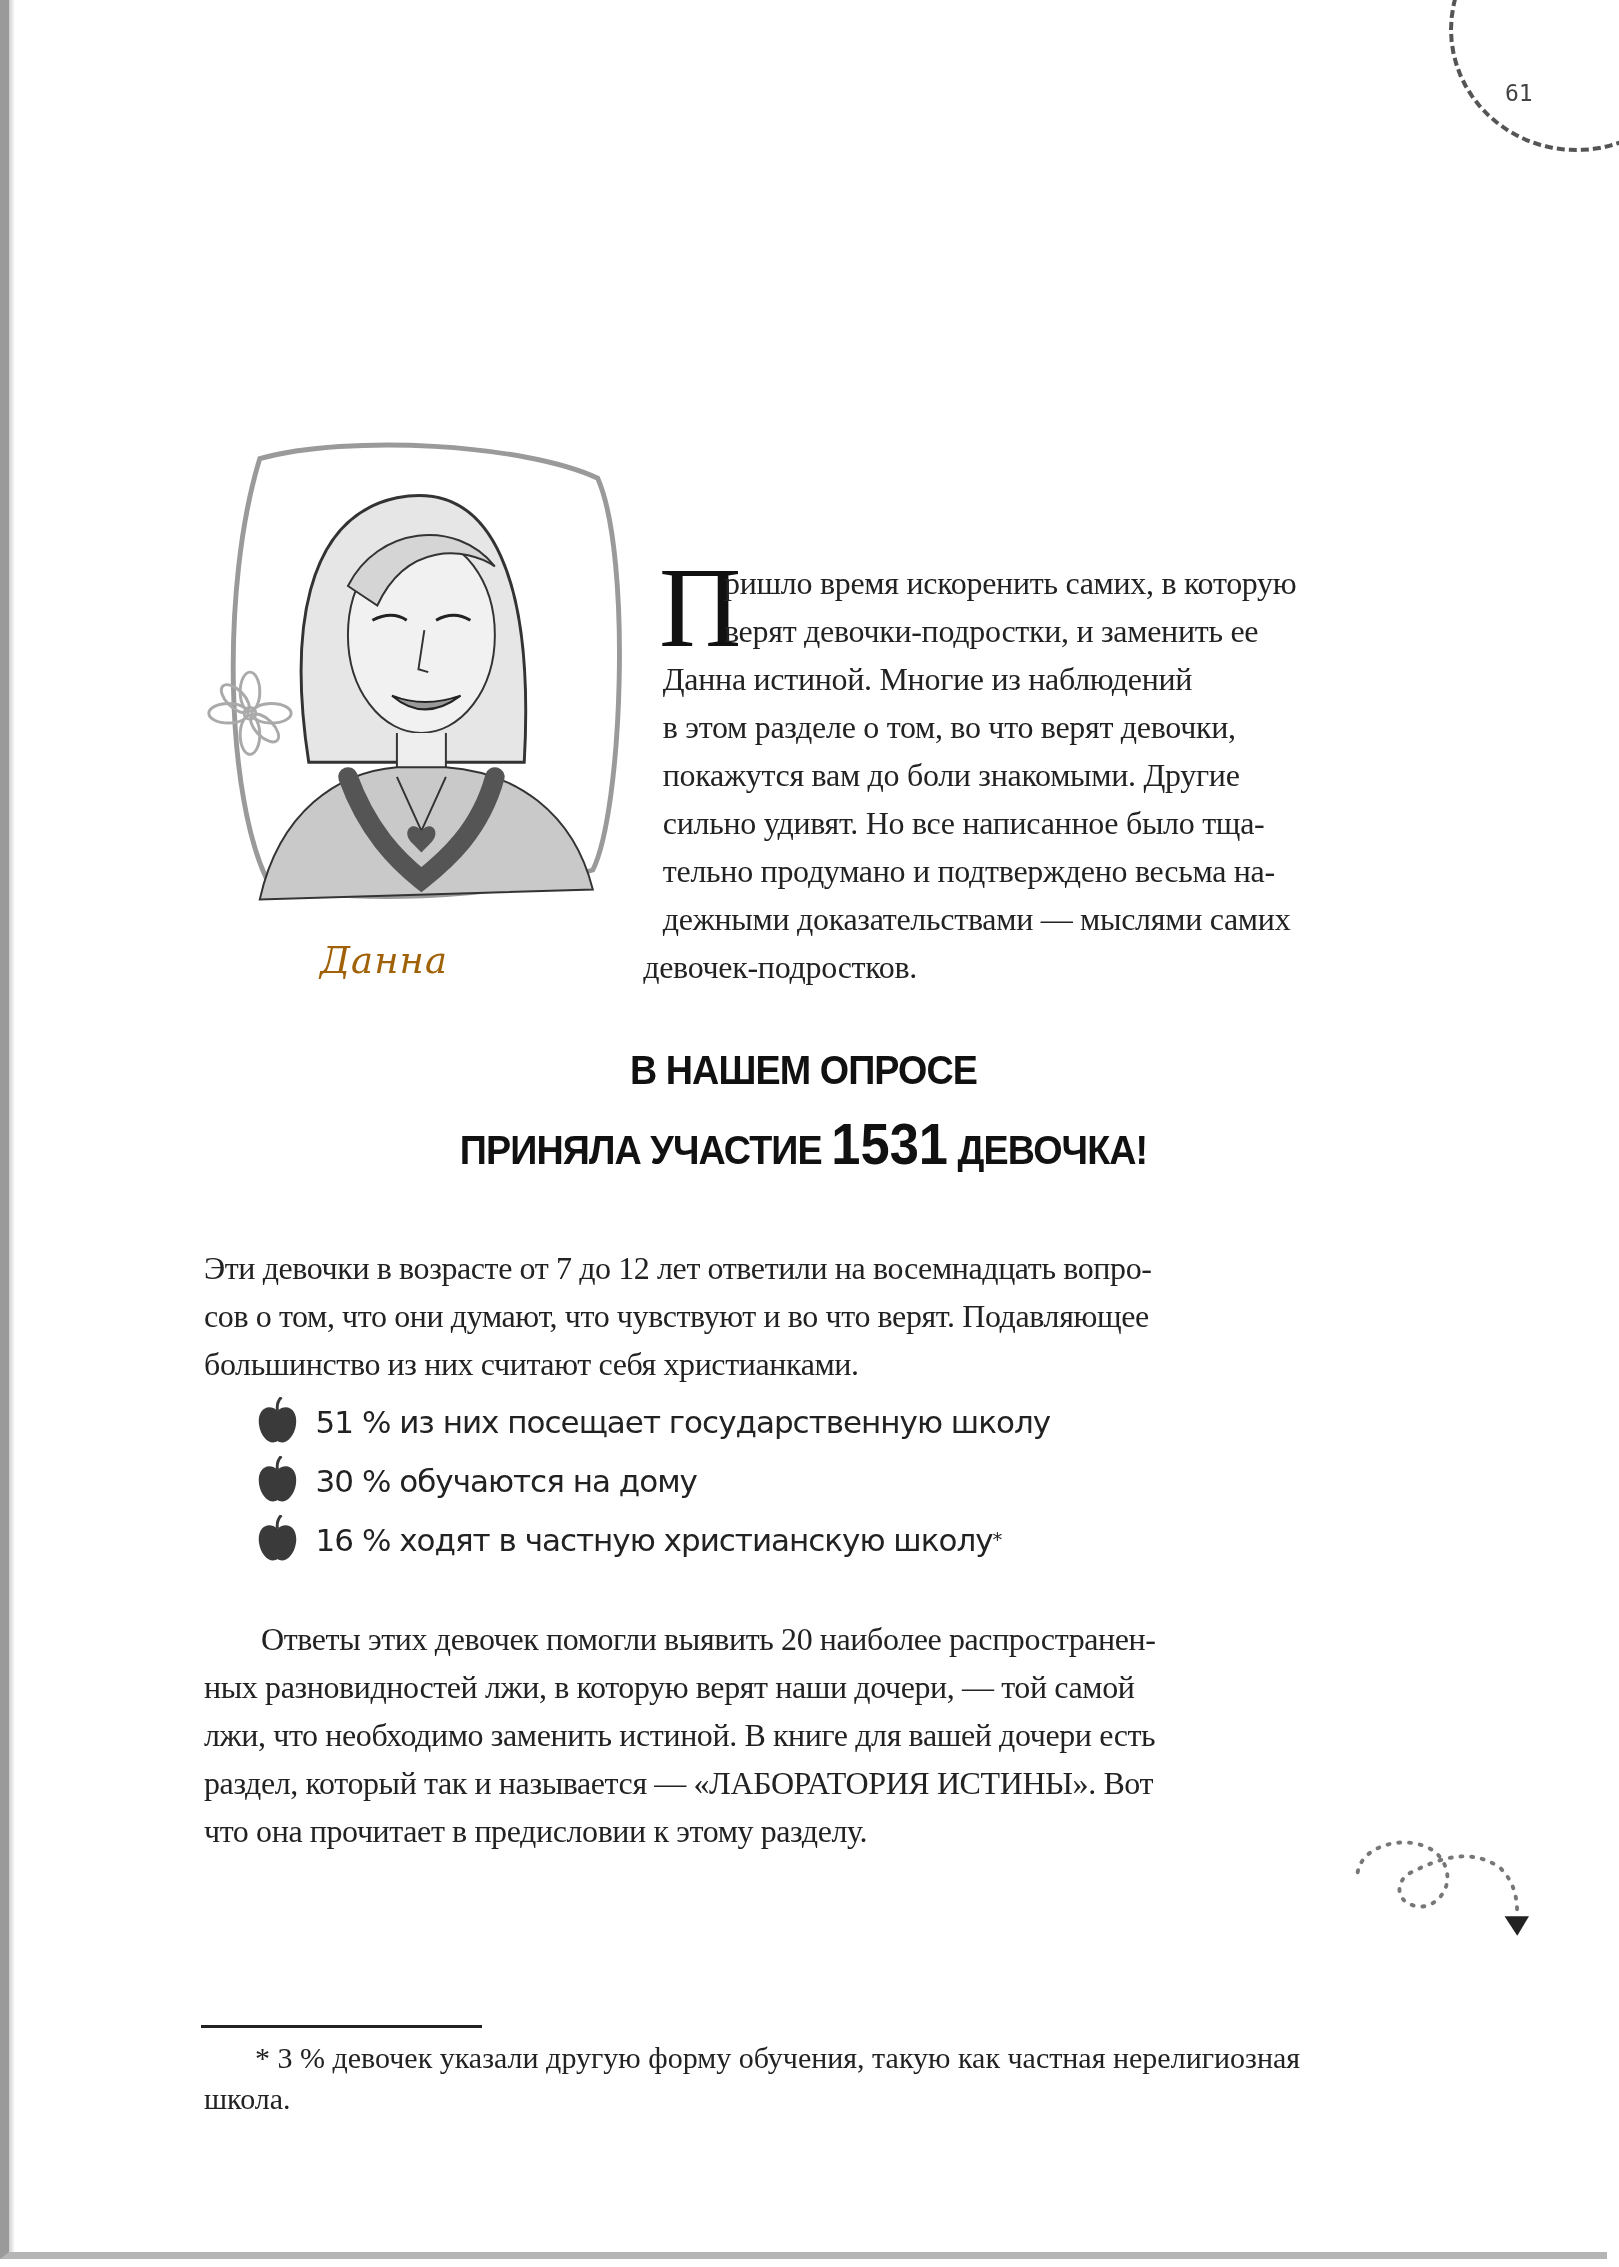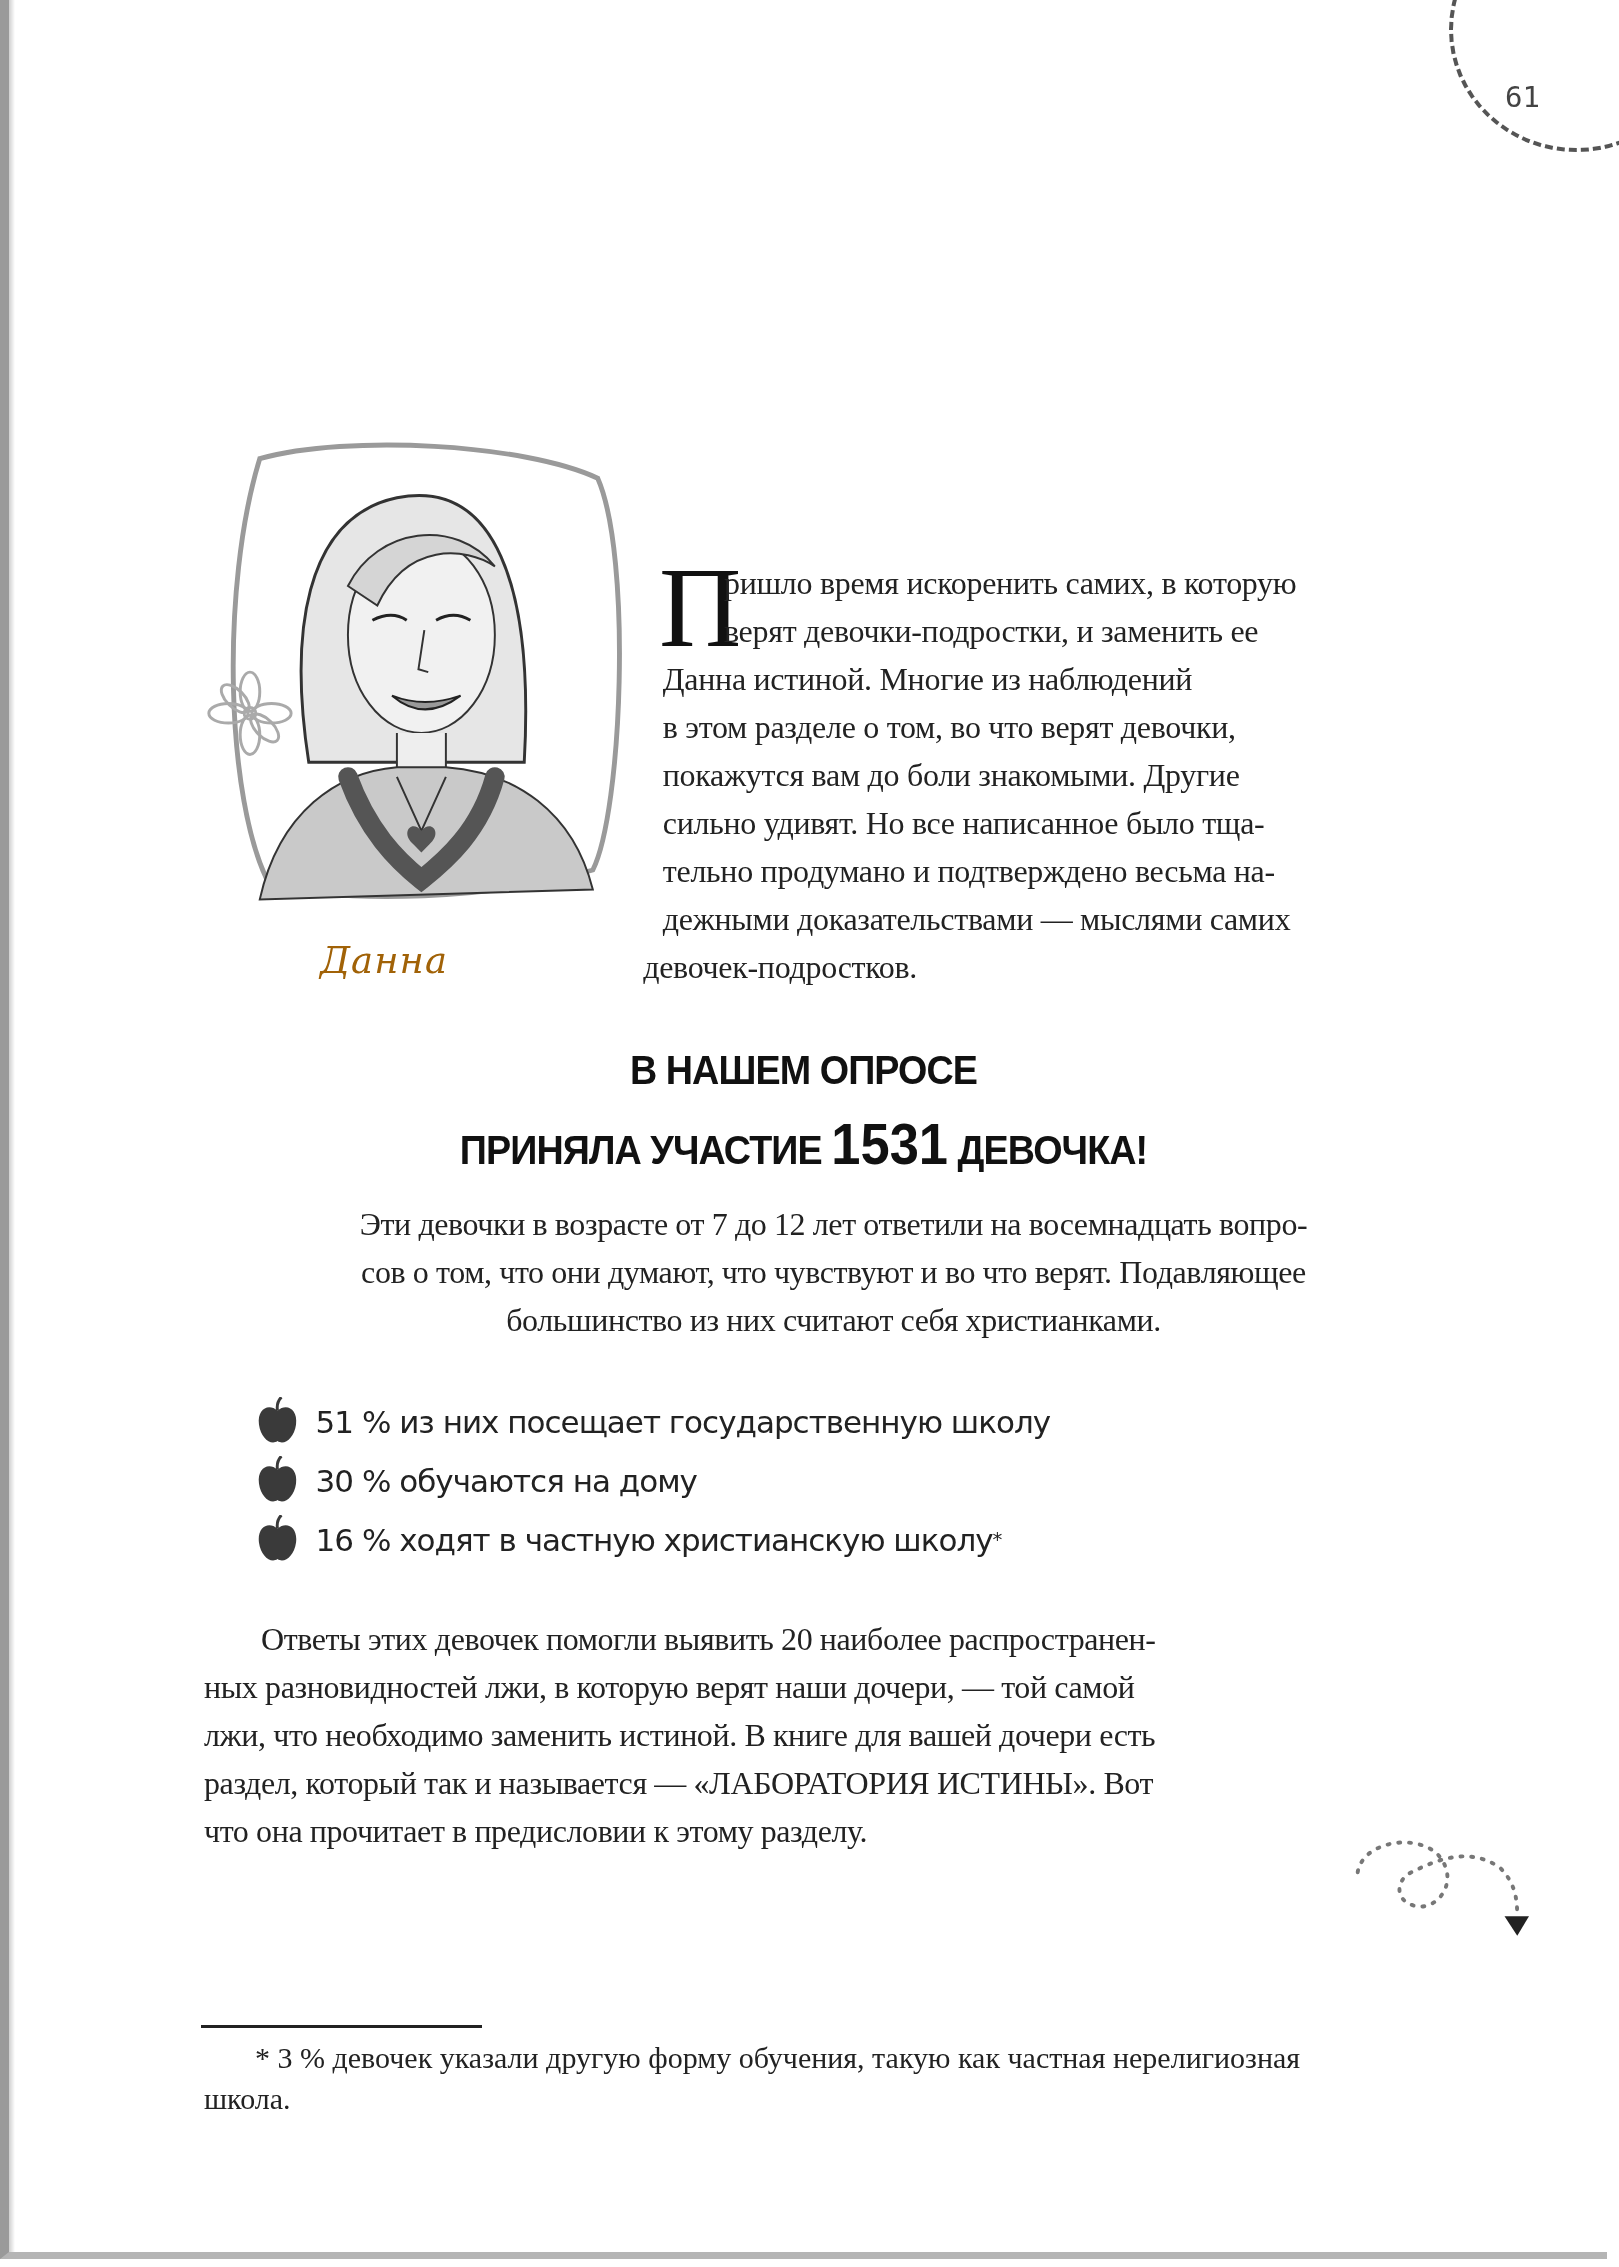--- a/index.html
+++ b/index.html
@@ -2,39 +2,39 @@
 <html><head>
 <meta charset="utf-8">
 <style>
   html, body { margin: 0; padding: 0; background: #ffffff; }
   body { width: 1619px; height: 2267px; position: relative; overflow: hidden; font-family: "DejaVu Serif", serif; color: #1a1a1a; }
 
   .page-frame { position: absolute; left: 0; top: 0; width: 1607px; height: 2259px; border-left: 9.8px solid #9a9a9a; border-bottom: 7.8px solid #b5b5b5; box-sizing: border-box; background: #fff; }
   .page-frame::before { content: ""; position: absolute; left: 0; top: 0; bottom: 0; width: 5.9px; background: linear-gradient(to right, #cfcfcf, #fff); }
 
   .page-num-circle { position: absolute; left: 1449px; top: -93px; width: 255px; height: 245px; border: 4.9px dashed #555; border-radius: 50%; box-sizing: border-box; }
-  .page-num { position: absolute; left: 1505px; top: 80px; font-family: "DejaVu Sans Mono", monospace; font-size: 29px; color: #444; }
+  .page-num { position: absolute; left: 1505px; top: 80px; font-family: "DejaVu Sans Mono", monospace; font-size: 23px; color: #444; }
 
   .portrait { position: absolute; left: 201px; top: 439px; width: 431px; height: 480px; }
   .signature { position: absolute; left: 320px; top: 939px; font-family: "DejaVu Serif", serif; font-style: italic; font-size: 37px; color: #a16207; letter-spacing: 1px; }
 
   .intro { position: absolute; left: 655px; top: 559px; width: 809px; font-size: 32px; line-height: 48px; text-align: justify; font-family: "Liberation Serif", serif; }
   .intro .line { display: block; white-space: nowrap; }
   .intro .indent { padding-left: 69px; }
   .drop-cap { position: absolute; left: 659px; top: 559px; font-family: "Liberation Serif", serif; font-size: 114px; line-height: 98px; font-weight: normal; color: #111; }
   .intro-text { font-family: "Liberation Serif", serif; font-size: 32px; color: #222; letter-spacing: -0.3px; }
 
   .headline { position: absolute; left: 0; width: 1607px; text-align: center; font-family: "Liberation Sans", sans-serif; font-size: 41px; font-weight: bold; letter-spacing: -1px; color: #111; transform: scaleX(0.92); }
   .headline-1 { top: 1047px; }
   .headline-2 { top: 1111px; }
   .headline .big-number { font-size: 57px; font-weight: 900; letter-spacing: 0; }
 
   .para { position: absolute; left: 204px; width: 1259px; font-family: "Liberation Serif", serif; font-size: 32px; line-height: 48px; color: #222; letter-spacing: -0.4px; }
   .para .line { display: block; white-space: nowrap; }
-  .para-1 { top: 1200px; text-align: center; }
+  .para-1 { top: 1244px; }
   .para-2 { top: 1615px; }
   .first-indent { padding-left: 57px; }
 
   .bullets { position: absolute; left: 257px; top: 1392px; list-style: none; margin: 0; padding: 0; }
   .bullet { display: flex; align-items: center; height: 59px; }
   .apple-icon { width: 41px; height: 49px; margin-right: 17.6px; }
   .bullet-text { font-family: "DejaVu Sans", sans-serif; font-size: 31px; color: #222; letter-spacing: -1px; }
   .footnote-mark { font-size: 19.6px; vertical-align: super; }
 
   .swirl-arrow { position: absolute; left: 1343px; top: 1823px; width: 186px; height: 118px; }

